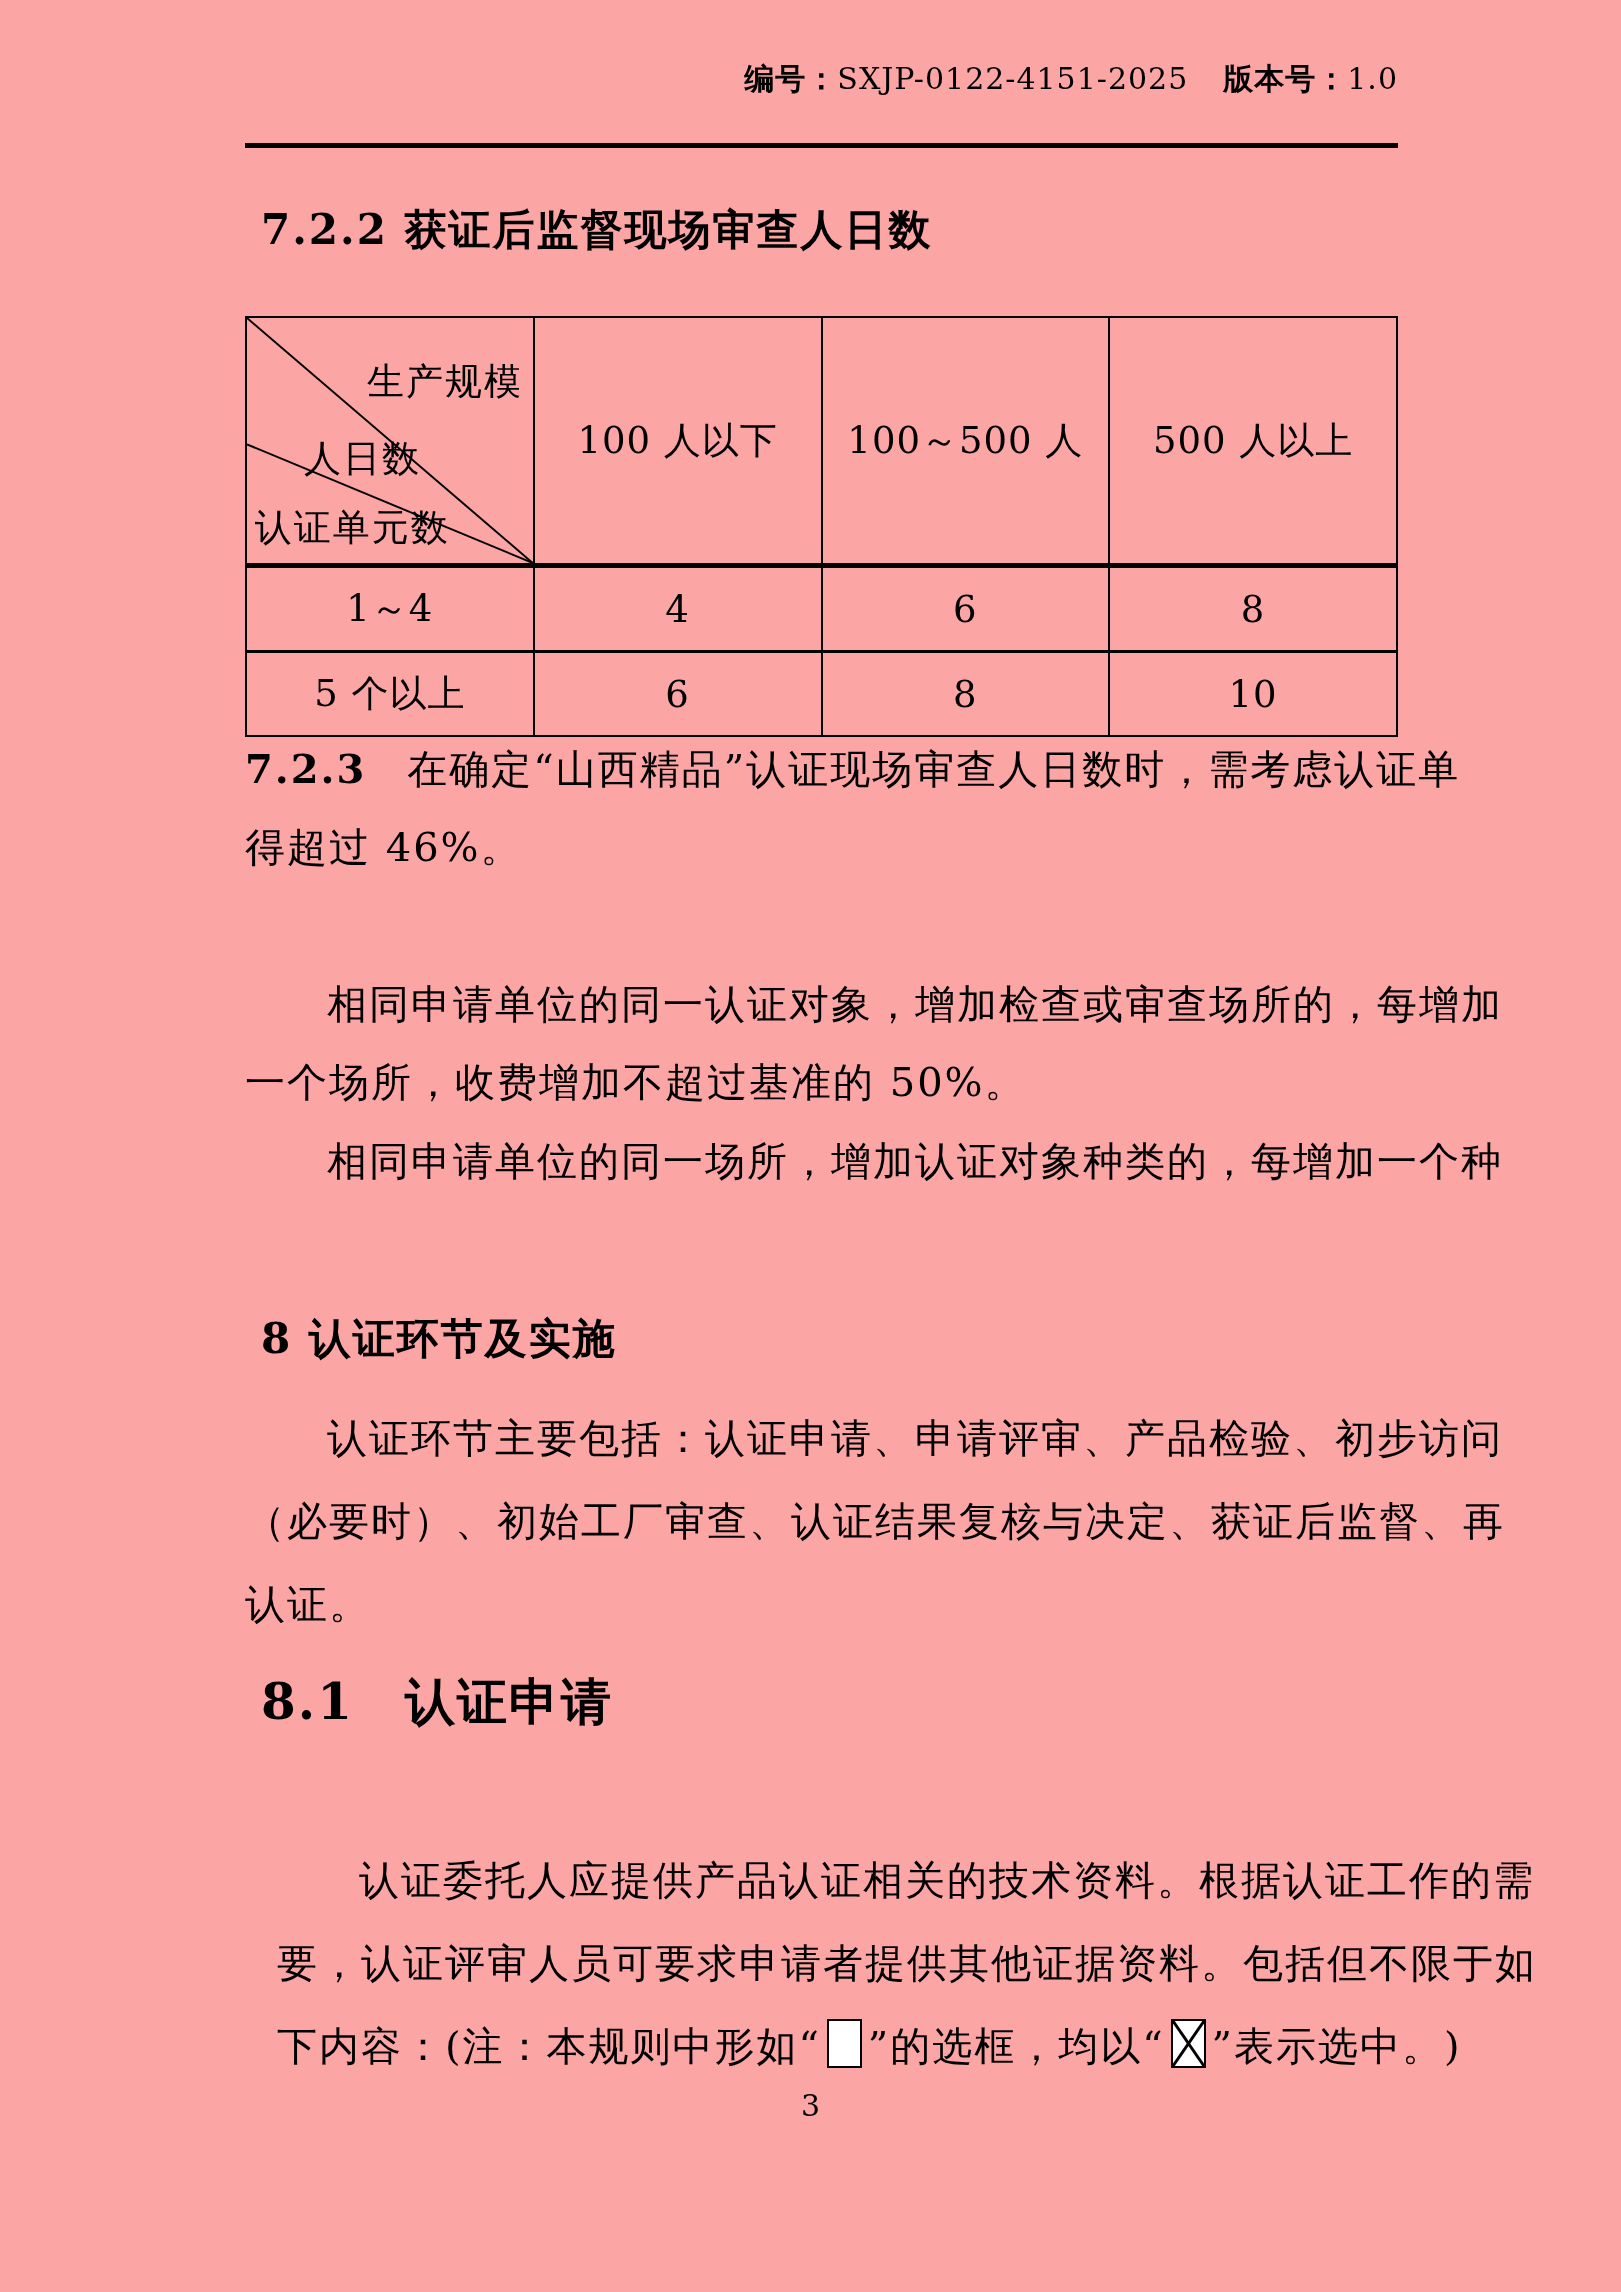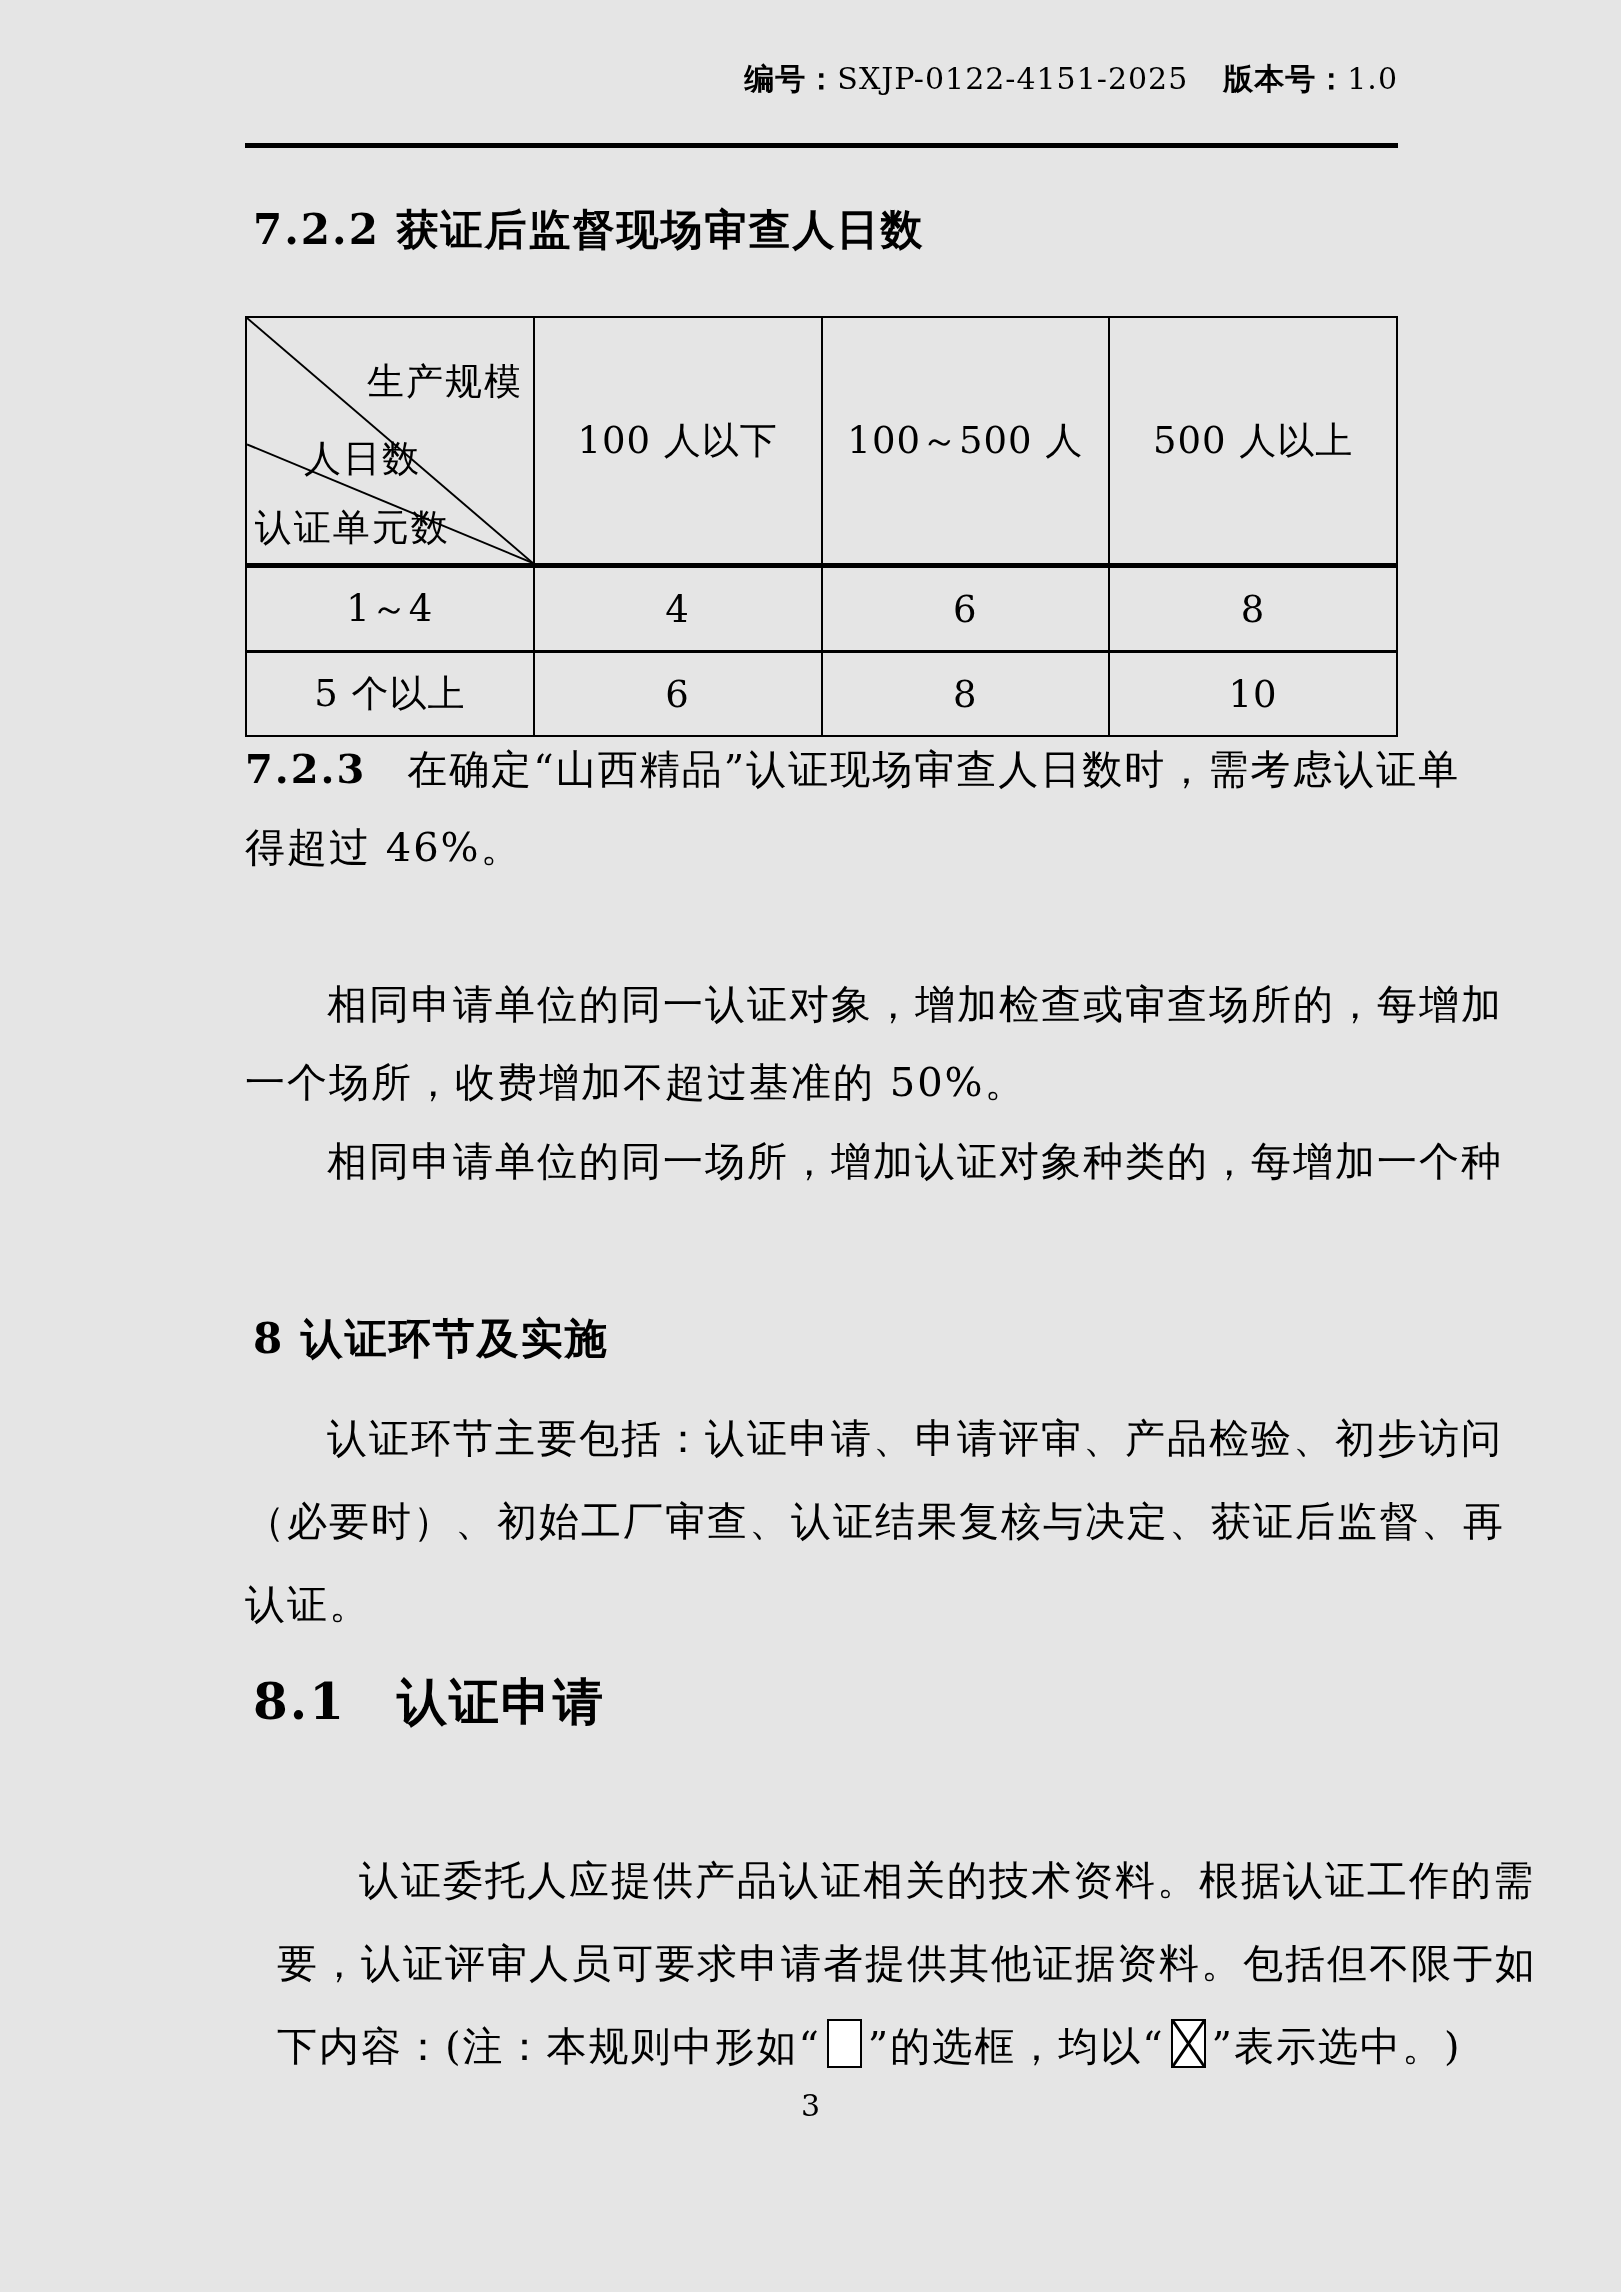--- a/index.html
+++ b/index.html
@@ -1,31 +1,31 @@
 <!DOCTYPE html>
 <html><head>
 <meta charset="utf-8">
 <style>
   html,body { margin:0; padding:0; background:#888; }
   .page {
     position:relative; width:1621px; height:2293px; margin:0 auto;
-    background:#e5e5e5; color:#000;
+    background:#fca5a5; color:#000;
     font-family:"DejaVu Serif","Liberation Serif",serif;
     overflow:hidden;
   }
   .content { position:absolute; left:245px; top:0; width:1153px; }
 
   .doc-header { position:absolute; top:59px; left:0; width:100%; text-align:right;
     font-size:30px; letter-spacing:1px; white-space:nowrap; }
   .doc-header .lbl { font-weight:bold; }
   .doc-header .ver-lbl { margin-left:35px; }
 
   .rule { position:absolute; top:143px; left:0; width:100%; height:4.9px; background:#000; }
 
-  .hd { position:absolute; left:8px; font-weight:bold; letter-spacing:2px; white-space:nowrap; }
+  .hd { position:absolute; left:16px; font-weight:bold; letter-spacing:2px; white-space:nowrap; }
   #h722 { top:202px; font-size:42px; }
   #h8   { top:1311px; font-size:42px; }
   #h81  { top:1669px; font-size:50px; }
   #h81 .t { margin-left:51px; }
 
   table.tbl { position:absolute; top:316px; left:0; width:1153px;
     border-collapse:collapse; table-layout:fixed; border:2.9px solid #000; }
   table.tbl td { border:2px solid #000; text-align:center; vertical-align:middle;
     font-size:37px; letter-spacing:1px; padding:0; }
   table.tbl tr.head td { height:245px; border-bottom:5.9px solid #000; }

